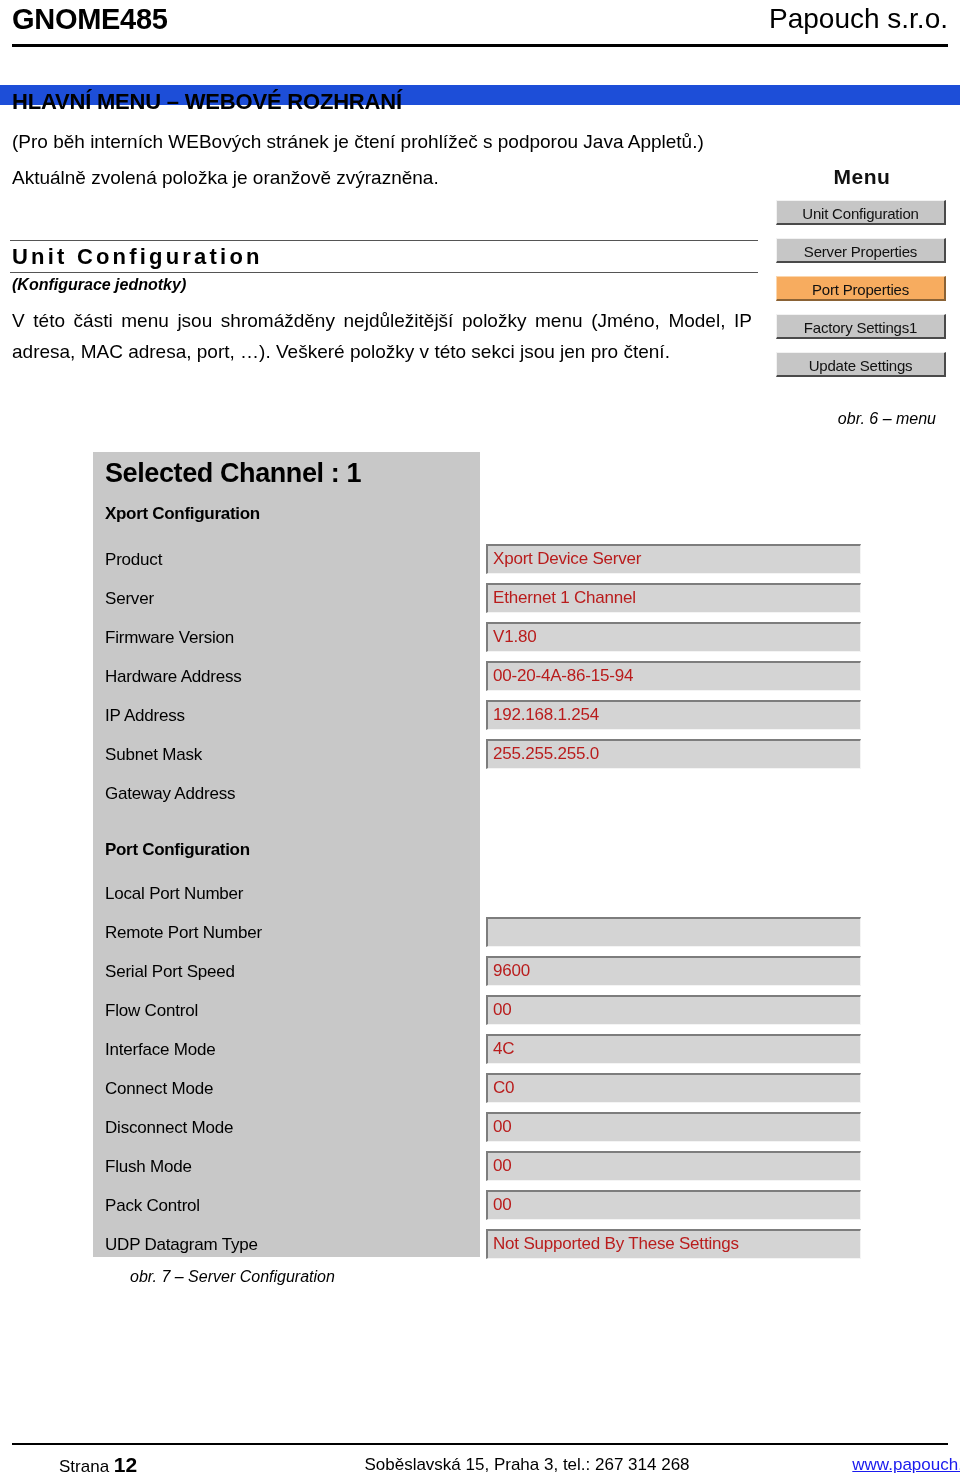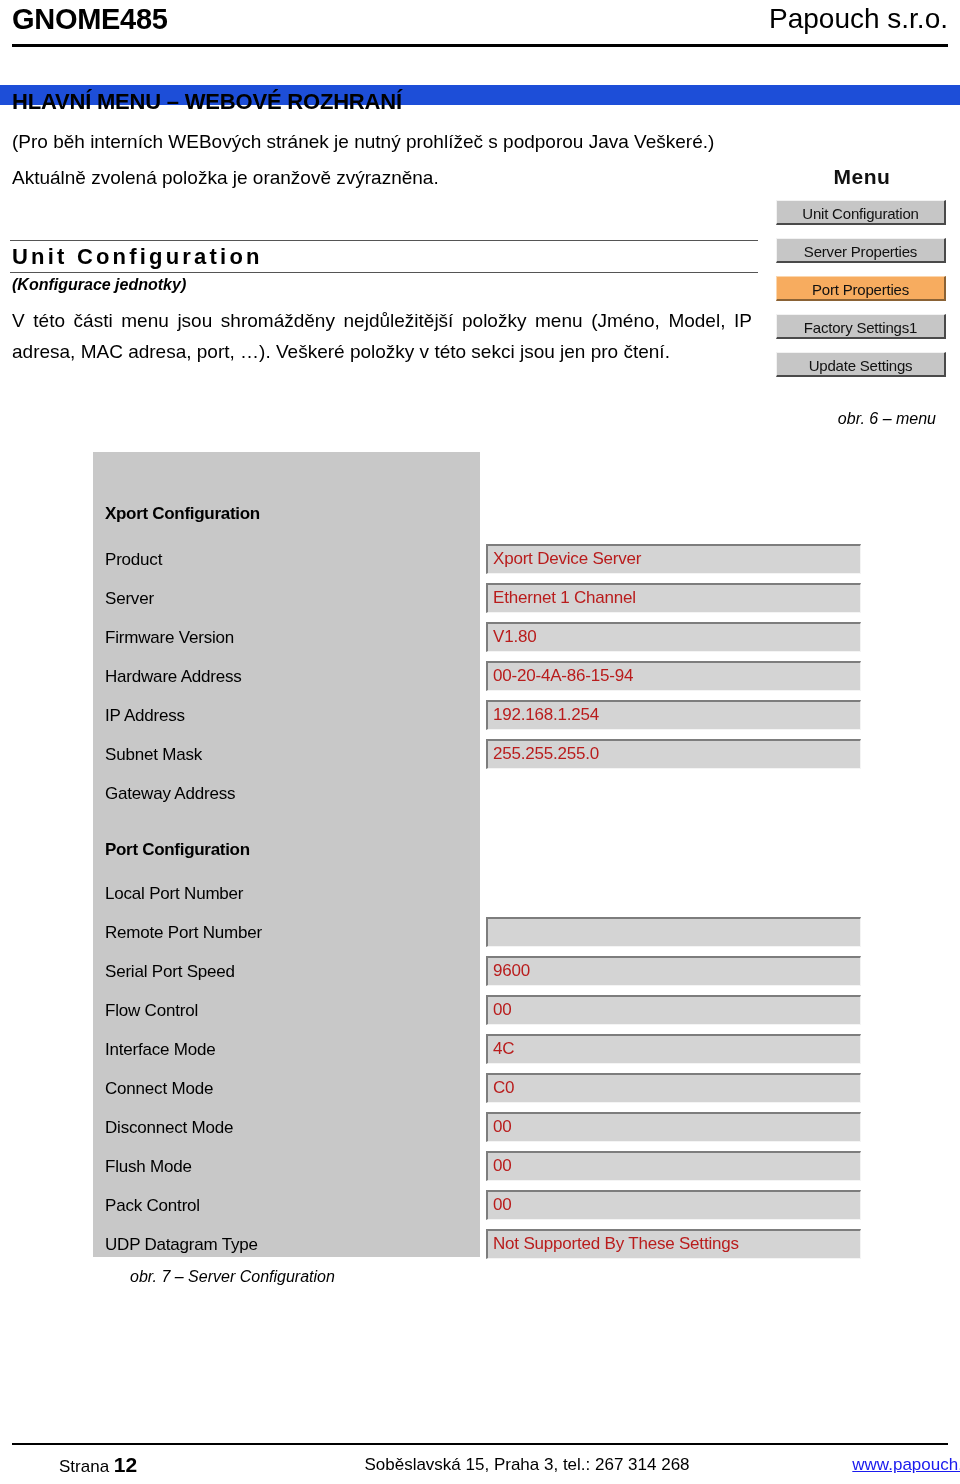--- a/index.html
+++ b/index.html
@@ -294,21 +294,21 @@
 <div class="page-header">
   <div class="doc-title">GNOME485</div>
   <div class="company-name">Papouch s.r.o.</div>
 </div>
 <div class="header-rule"></div>
 
 <div class="section-band">
   <div class="section-band-text">HLAVNÍ MENU – WEBOVÉ ROZHRANÍ</div>
 </div>
 
-<div class="intro intro-1">(Pro běh interních WEBových stránek je nutný prohlížeč s podporou Java Veškeré.)</div>
+<div class="intro intro-1">(Pro běh interních WEBových stránek je čtení prohlížeč s podporou Java Appletů.)</div>
 <div class="intro intro-2">Aktuálně zvolená položka je oranžově zvýrazněna.</div>
 
 <div class="unit-heading-box">
   <div class="unit-heading-text">Unit Configuration</div>
 </div>
 <div class="unit-subheading">(Konfigurace jednotky)</div>
 <div class="unit-body">
   <span>V této části menu jsou shromážděny nejdůležitější položky menu (Jméno, Model, IP adresa, MAC adresa, port, …). Veškeré položky v této sekci jsou</span>
   <span class="last">jen pro čtení.</span>
 </div>
@@ -321,20 +321,21 @@
   <div class="menu-btn selected">Port Properties</div>
   <div class="menu-btn">Factory Settings1</div>
   <div class="menu-btn">Update Settings</div>
 </div>
 
 <div class="caption caption-6">obr. 6 – menu</div>
 
 <div class="figure">
   <div class="fig-white-col"></div>
 
+  <div class="fig-title">Selected Channel : 1</div>
 
   <div class="fig-subtitle server">Xport Configuration</div>
 
   <div class="fig-row-label" style="top:98px">Product</div>
   <div class="fig-field" style="top:92px">
       <span>Xport Device Server</span>
     </div>
 
   <div class="fig-row-label" style="top:137px">Server</div>
   <div class="fig-field" style="top:131px">

